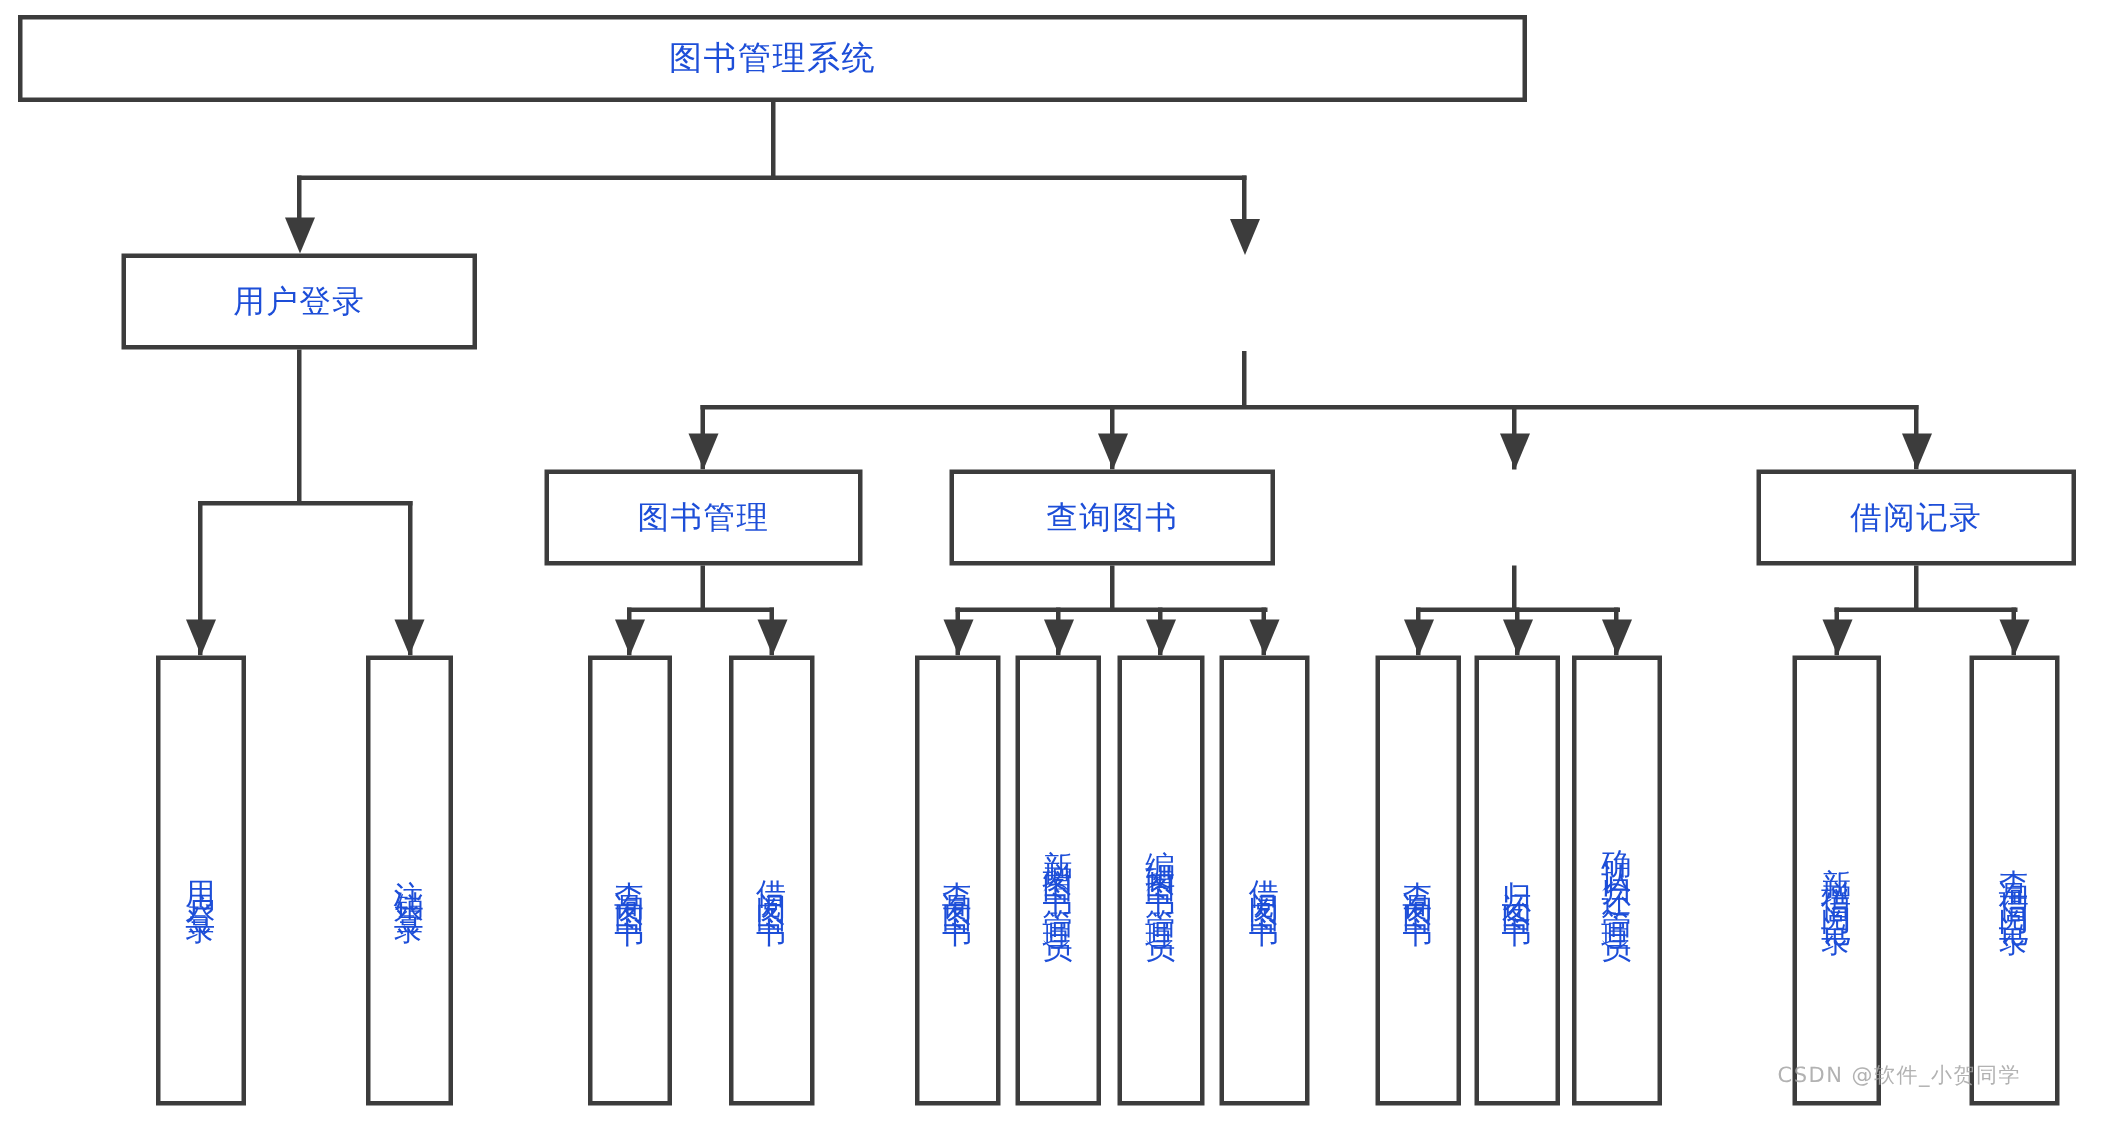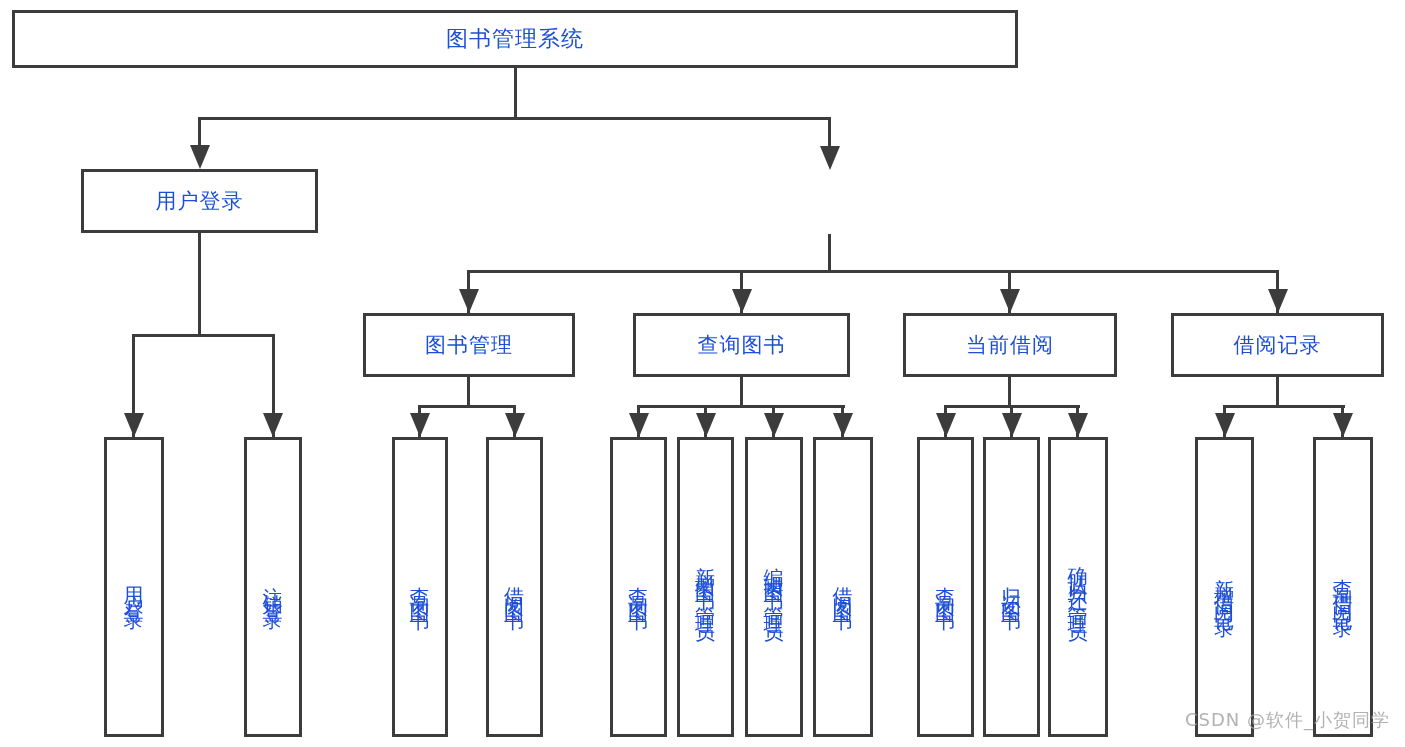--- a/index.html
+++ b/index.html
@@ -38,21 +38,21 @@
   .arrow{
     position:absolute;
     width:0;height:0;
     border-left:10px solid transparent;
     border-right:10px solid transparent;
     border-top:24px solid #3c3c3c;
   }
   .watermark{
     position:absolute;
     left:1185px;top:708px;
-    font-size:18px;
+    font-size:14px;
     color:rgba(165,165,165,0.85);
     letter-spacing:1px;
     z-index:10;
     white-space:nowrap;
   }
 </style>
 </head>
 <body>
 
 <div class="canvas">
@@ -81,21 +81,20 @@
   <div class="arrow" style="left:459px;top:289px;"></div>
   <div class="vline" style="left:740px;top:270px;height:43px;"></div>
   <div class="arrow" style="left:732px;top:289px;"></div>
   <div class="vline" style="left:1008px;top:270px;height:43px;"></div>
   <div class="arrow" style="left:1000px;top:289px;"></div>
   <div class="vline" style="left:1276px;top:270px;height:43px;"></div>
   <div class="arrow" style="left:1268px;top:289px;"></div>
 
   <div class="box" style="left:363px;top:313px;width:212px;height:64px;">图书管理</div>
   <div class="box" style="left:633px;top:313px;width:217px;height:64px;">查询图书</div>
-  <div class="box" style="left:903px;top:313px;width:214px;height:64px;">当前借阅</div>
   <div class="box" style="left:1171px;top:313px;width:213px;height:64px;">借阅记录</div>
 
   <div class="vline" style="left:467px;top:377px;height:30px;"></div>
   <div class="hline" style="left:418px;top:405px;width:98px;"></div>
   <div class="vline" style="left:418px;top:405px;height:32px;"></div>
   <div class="arrow" style="left:410px;top:413px;"></div>
   <div class="vline" style="left:513px;top:405px;height:32px;"></div>
   <div class="arrow" style="left:505px;top:413px;"></div>
 
   <div class="vline" style="left:740px;top:377px;height:30px;"></div>

